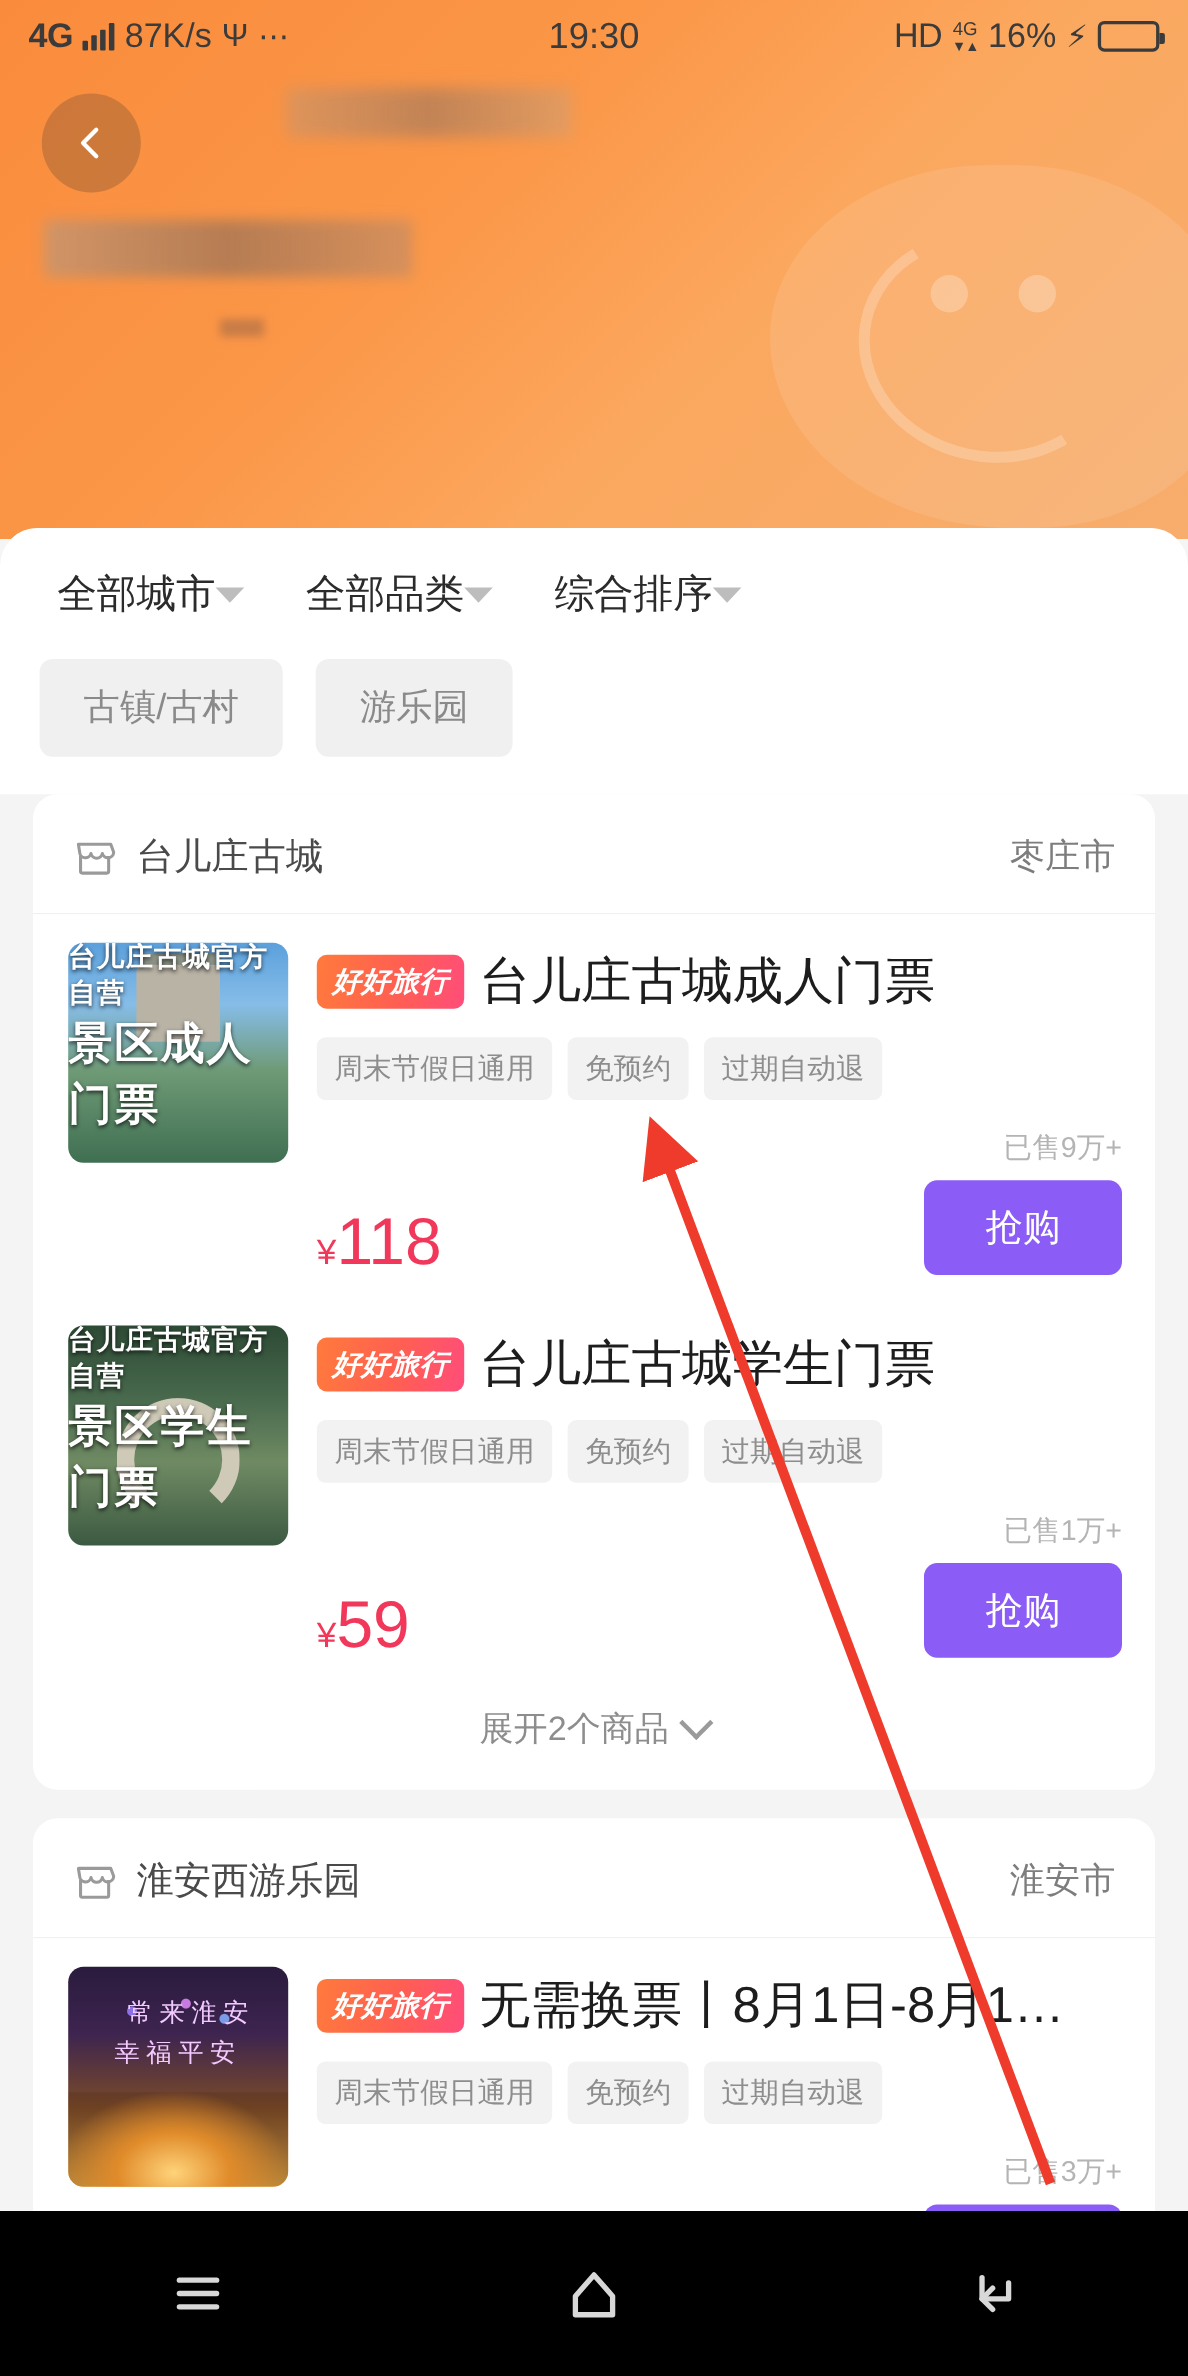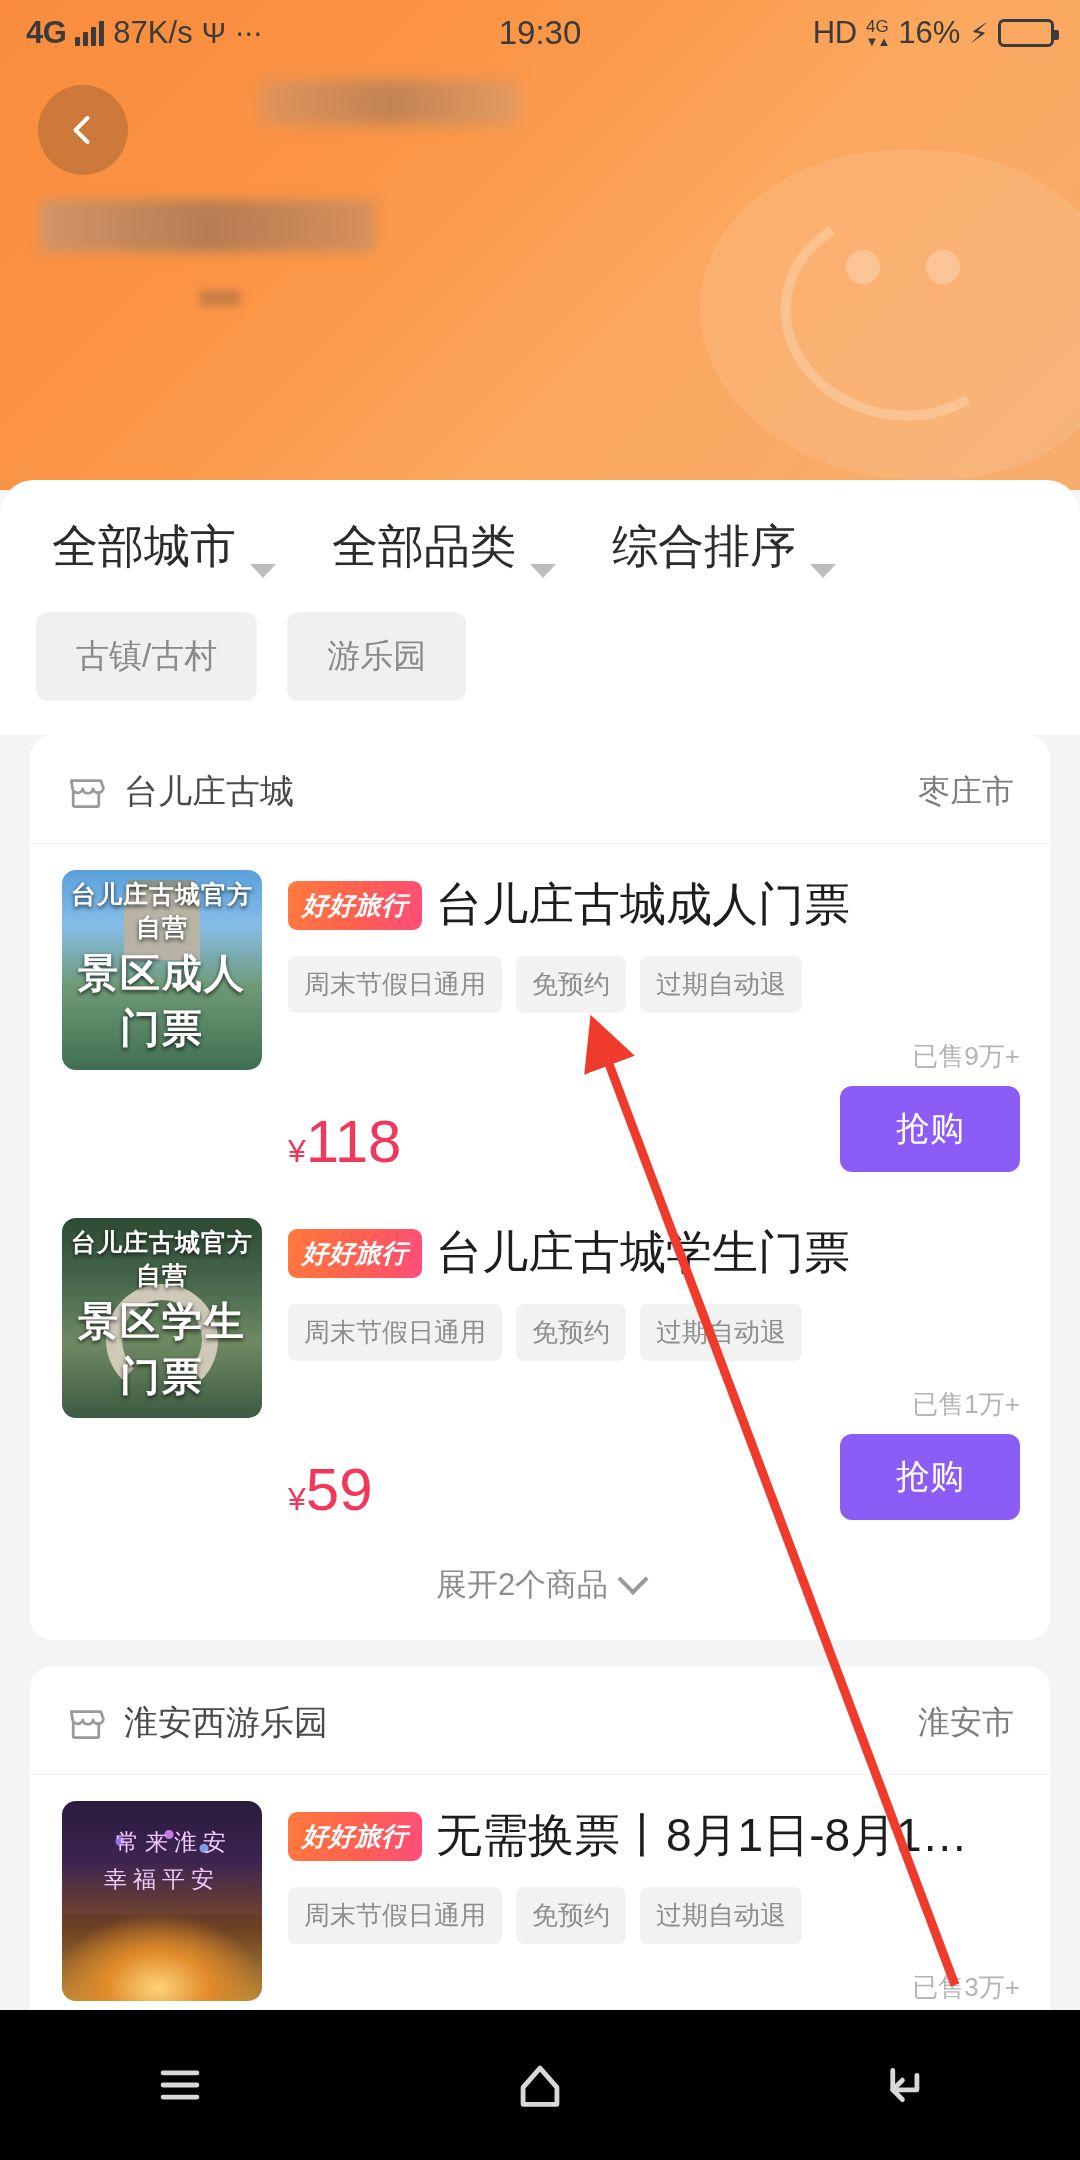--- a/index.html
+++ b/index.html
@@ -87,22 +87,22 @@
   
   .sheet {
     position:absolute; top:480px; left:0; width:1080px; height:1680px;
     background:#f4f4f4; border-radius:34px 34px 0 0; overflow:hidden;
   }
   .sheet-top { background:#ffffff; border-radius:34px 34px 0 0; padding-top:10px; }
 
   
   .filter-row { display:flex; align-items:center; padding:26px 36px 4px 52px; gap:56px; }
   .filter {
-    display:flex; align-items:flex-end; gap:14px;
-    font-size:46px; color:#2b2b2b;
+    display:flex; align-items:center; 
+    font-size:36px; color:#2b2b2b;
   }
   .caret {
     width:0; height:0; border-left:13px solid transparent; border-right:13px solid transparent;
     border-top:14px solid #bdbdbd;
   }
   .chip-row { display:flex; gap:30px; padding:30px 36px 34px 36px; }
   .chip {
     background:#f0f0f0; color:#8a8a8a; font-size:33px;
     padding:22px 40px; border-radius:12px; white-space:nowrap;
   }
@@ -147,21 +147,21 @@
   }
   .t-lights {
     position:absolute; left:0; bottom:0; width:100%; height:86px;
     background:radial-gradient(ellipse at 48% 85%, #ffd37a 0%, #e08b2a 35%, rgba(60,30,10,0.2) 72%);
   }
   .t-dots { position:absolute; left:30px; top:22px; width:140px; height:46px;
     background:radial-gradient(circle at 20% 40%, #8d6fe8 0 4px, transparent 5px),
                radial-gradient(circle at 55% 25%, #c77be0 0 4px, transparent 5px),
                radial-gradient(circle at 80% 55%, #7b9ae8 0 4px, transparent 5px); }
   .thumb-cap {
-    position:absolute; left:0; right:0; bottom:14px; text-align:center; color:#fff;
+    position:absolute; left:0; right:0; bottom:26px; color:#fff;
     text-shadow:0 2px 4px rgba(0,0,0,.75);
     font-family:Liberation Serif, serif;
   }
   .thumb-cap .l1 { font-size:25px; font-weight:700; letter-spacing:1px; }
   .thumb-cap .l2 { font-size:40px; font-weight:800; letter-spacing:2px; margin-top:2px; }
   .night-cap { position:absolute; left:0; right:0; top:26px; text-align:center; }
   .night-cap .n1 { font-size:23px; color:#f3c9ff; letter-spacing:6px;margin-left:24px; }
   .night-cap .n2 { font-size:23px; color:#f3c9ff; letter-spacing:6px; margin-top:6px; }
 
   .prod-info { flex:1; min-width:0; padding-top:4px; }

